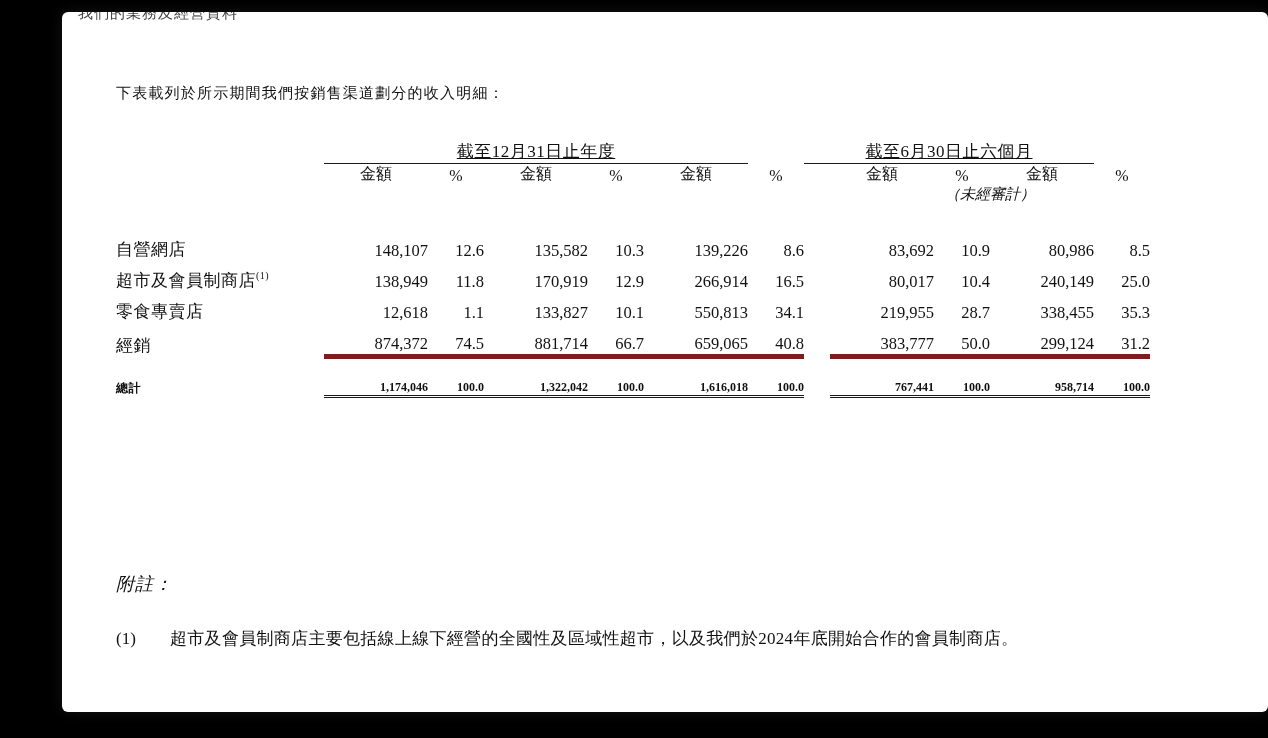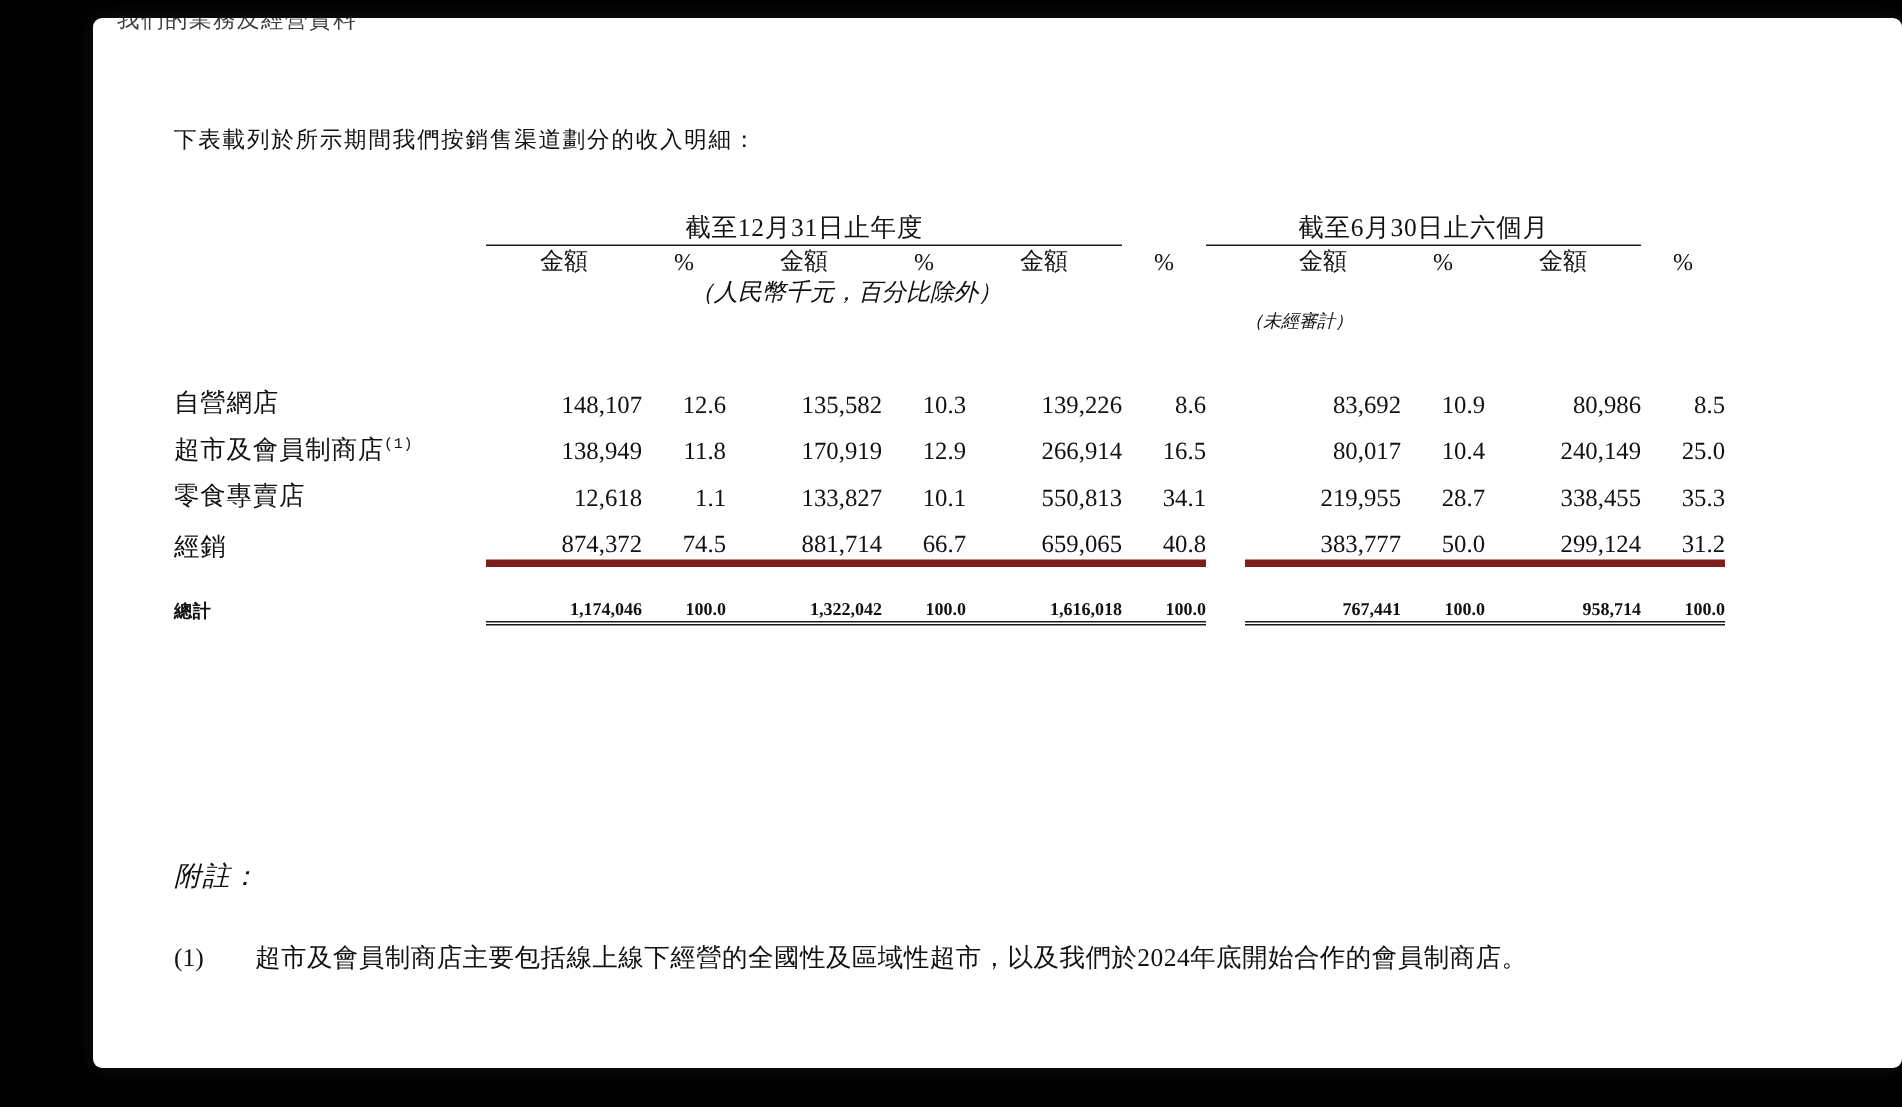--- a/index.html
+++ b/index.html
@@ -57,20 +57,21 @@
   }
   .lbl-col { width: 208px; text-align: left; padding-right: 6px; letter-spacing: 0.5px; }
   .amt { width: 104px; text-align: right; padding-right: 4px; font-size: 16.5px; }
   .pct { width: 56px; text-align: right; padding-right: 2px; font-size: 16.5px; }
   .gap { width: 26px; }
   .grp-head {
     text-align: center;
     font-size: 17px;
     padding-bottom: 3px;
     letter-spacing: 0.5px;
+    text-decoration: underline;
   }
   .rule-bottom { border-bottom: 1px solid #1a1a1a; }
   .yr-head {
     text-align: center;
     font-size: 17px;
     padding-top: 5px;
     padding-bottom: 3px;
   }
   .sub-head {
     text-align: center;
@@ -79,28 +80,29 @@
     padding-bottom: 4px;
   }
   .unit-note {
     text-align: center;
     font-style: italic;
     font-size: 16px;
     padding-top: 6px;
     padding-bottom: 2px;
   }
   .unaudited-note {
+    text-align: center;
     font-style: italic;
-    font-size: 12px;
+    font-size: 15px;
     padding-top: 8px;
     padding-bottom: 2px;
   }
   .spacer-row td { height: 26px; }
   .data-row td { height: 31px; }
-  .data-row .lbl-col { font-size: 17px; font-family: Liberation Mono, monospace; }
+  .data-row .lbl-col { font-size: 17px; }
   .underline-cell { border-bottom: 5px solid #7f1d1d; }
   .total-row td {
     height: 36px;
     padding-top: 8px;
     font-size: 12px;
   }
   .total-row .amt, .total-row .pct { font-weight: bold; }
   .total-row .lbl-col { font-weight: bold; }
   .dbl-underline {
     border-bottom: 3px double #1a1a1a;
@@ -154,25 +156,20 @@
       <td class="sub-head pct">%</td>
       <td class="sub-head amt">金額</td>
       <td class="sub-head pct">%</td>
       <td class="gap"></td>
       <td class="sub-head amt">金額</td>
       <td class="sub-head pct">%</td>
       <td class="sub-head amt">金額</td>
       <td class="sub-head pct">%</td>
     </tr>
 
-    <tr>
-      <td class="lbl-col"></td>
-      <td class="unit-note" colspan="6">（人民幣千元，百分比除外）</td>
-      <td colspan="5"></td>
-    </tr>
 
     <tr>
       <td class="lbl-col"></td>
       <td colspan="6"></td>
       <td class="gap"></td>
       <td class="unaudited-note" colspan="4">（未經審計）</td>
     </tr>
 
     <tr class="spacer-row">
       <td colspan="12"></td>

